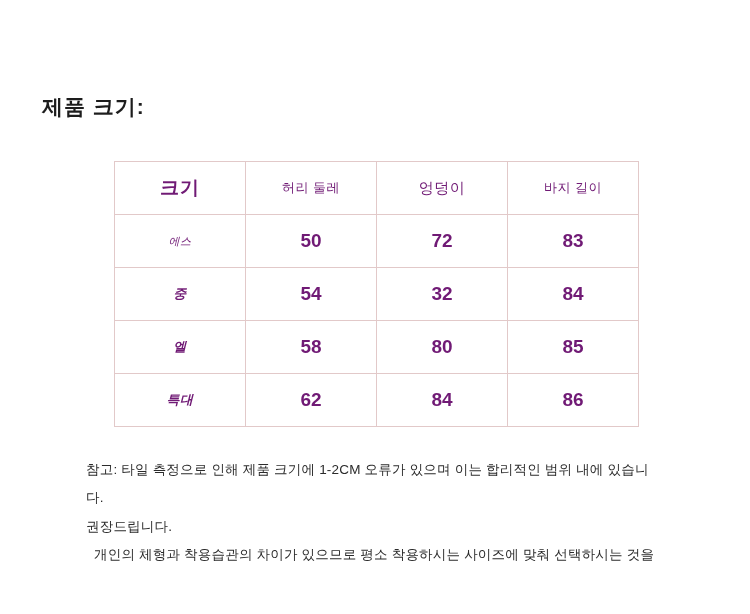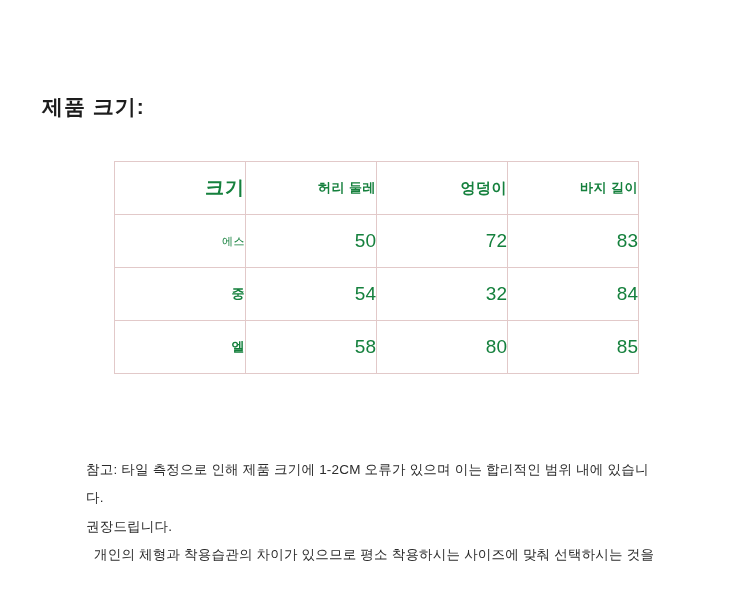--- a/index.html
+++ b/index.html
@@ -34,57 +34,58 @@
   .size-table {
     position: absolute;
     left: 114px;
     top: 161px;
     width: 522px;
     border-collapse: collapse;
     table-layout: fixed;
   }
   .size-table td {
     border: 1px solid #e2c9c9;
-    text-align: right;
+    text-align: center;
     vertical-align: middle;
-    color: #15803d;
+    color: #701a75;
     padding: 0;
   }
   .size-table tr {
     height: 53px;
   }
   .col-label { width: 130px; }
   .col-val   { width: 130px; }
 
   .head-main {
     font-size: 19px;
     font-weight: 600;
     letter-spacing: 1px;
   }
   .head-sub {
     font-size: 13px;
-    font-weight: 700;
+    font-weight: 400;
     letter-spacing: 0.5px;
     color: #333333;
   }
   .head-sub.wide {
     font-size: 15px;
   }
   .row-label {
     font-size: 13px;
     font-weight: 600;
     letter-spacing: 0.5px;
+    font-style: italic;
   }
   .row-label.sm {
     font-size: 11px;
     font-weight: 500;
   }
   .cell-val {
     font-size: 19px;
-    font-weight: 400;
+    font-weight: 700;
   }
   .notes {
     position: absolute;
     left: 86px;
     top: 456px;
     width: 580px;
     font-size: 13.5px;
     line-height: 2.1;
     color: #2b2b2b;
     letter-spacing: 0.2px;
@@ -118,20 +119,26 @@
         <td class="col-val cell-val">54</td>
         <td class="col-val cell-val">32</td>
         <td class="col-val cell-val">84</td>
       </tr>
       <tr>
         <td class="col-label row-label">엘</td>
         <td class="col-val cell-val">58</td>
         <td class="col-val cell-val">80</td>
         <td class="col-val cell-val">85</td>
       </tr>
+      <tr>
+        <td class="col-label row-label">특대</td>
+        <td class="col-val cell-val">62</td>
+        <td class="col-val cell-val">84</td>
+        <td class="col-val cell-val">86</td>
+      </tr>
     </tbody>
   </table>
 
   <div class="notes">
     <span class="line">참고: 타일 측정으로 인해 제품 크기에 1-2CM 오류가 있으며 이는 합리적인 범위 내에 있습니다.</span>
     <span class="line">권장드립니다.</span>
     <span class="line indent">개인의 체형과 착용습관의 차이가 있으므로 평소 착용하시는 사이즈에 맞춰 선택하시는 것을</span>
   </div>
 
 </div>

